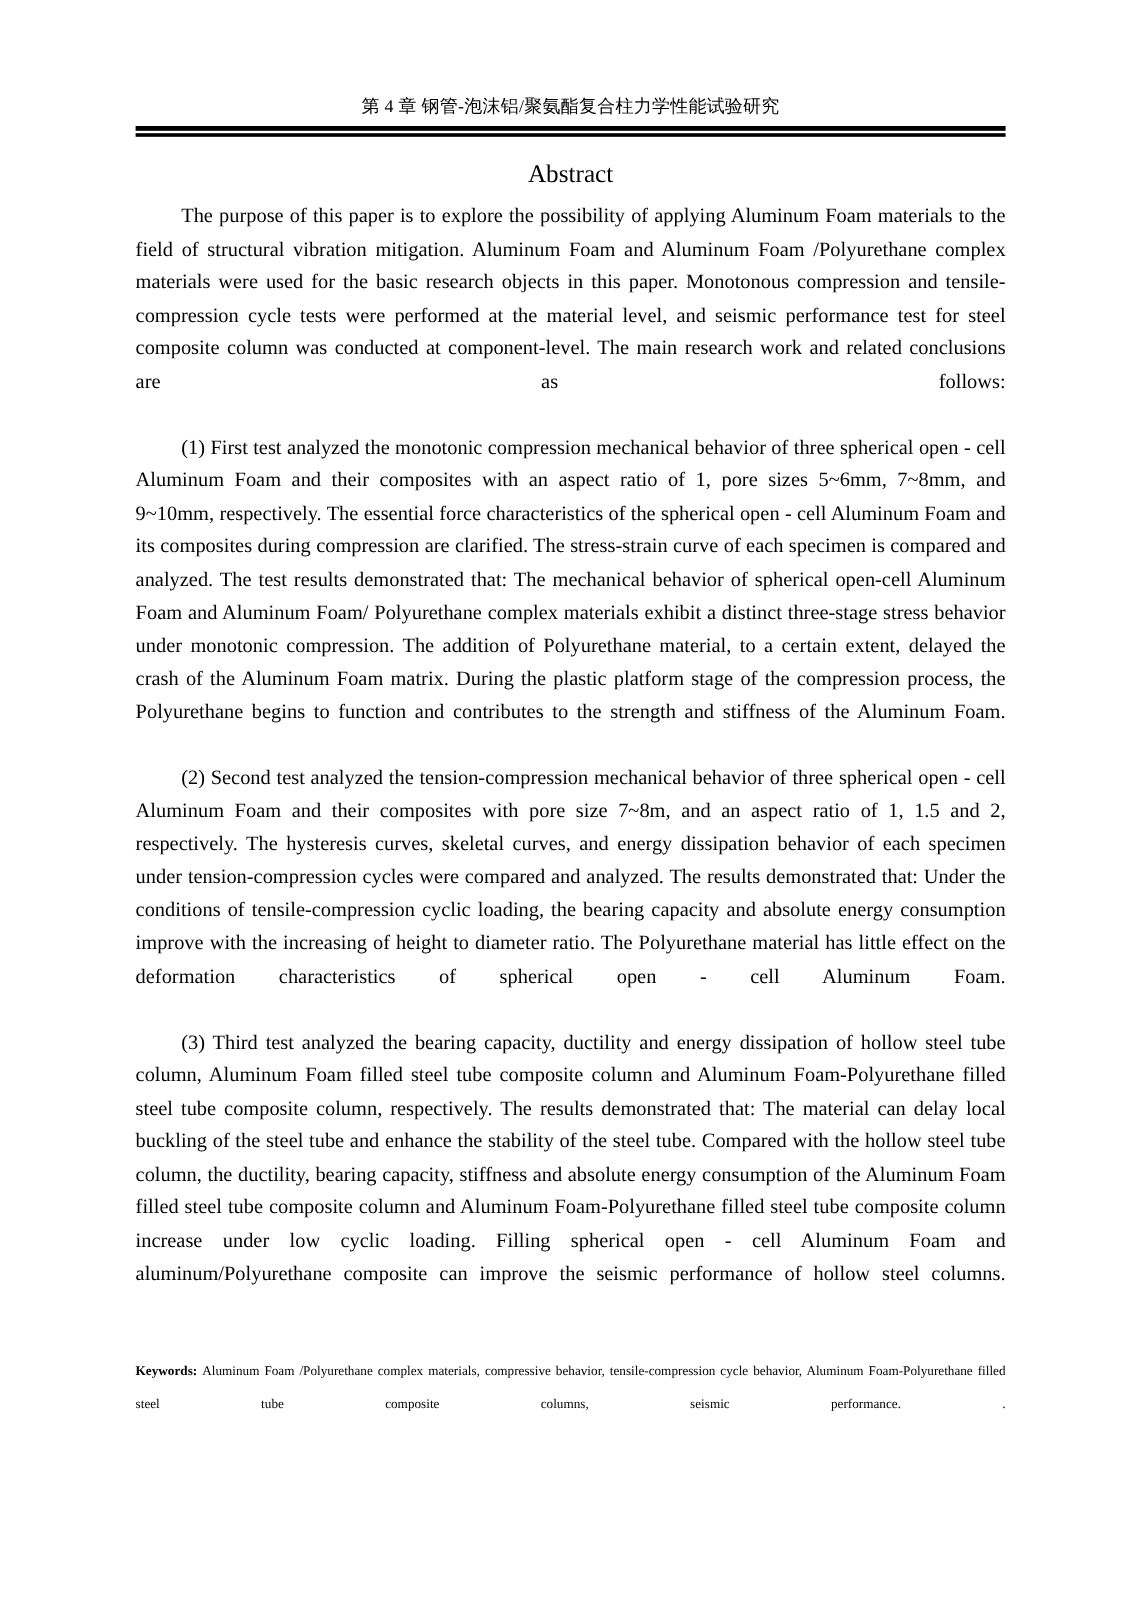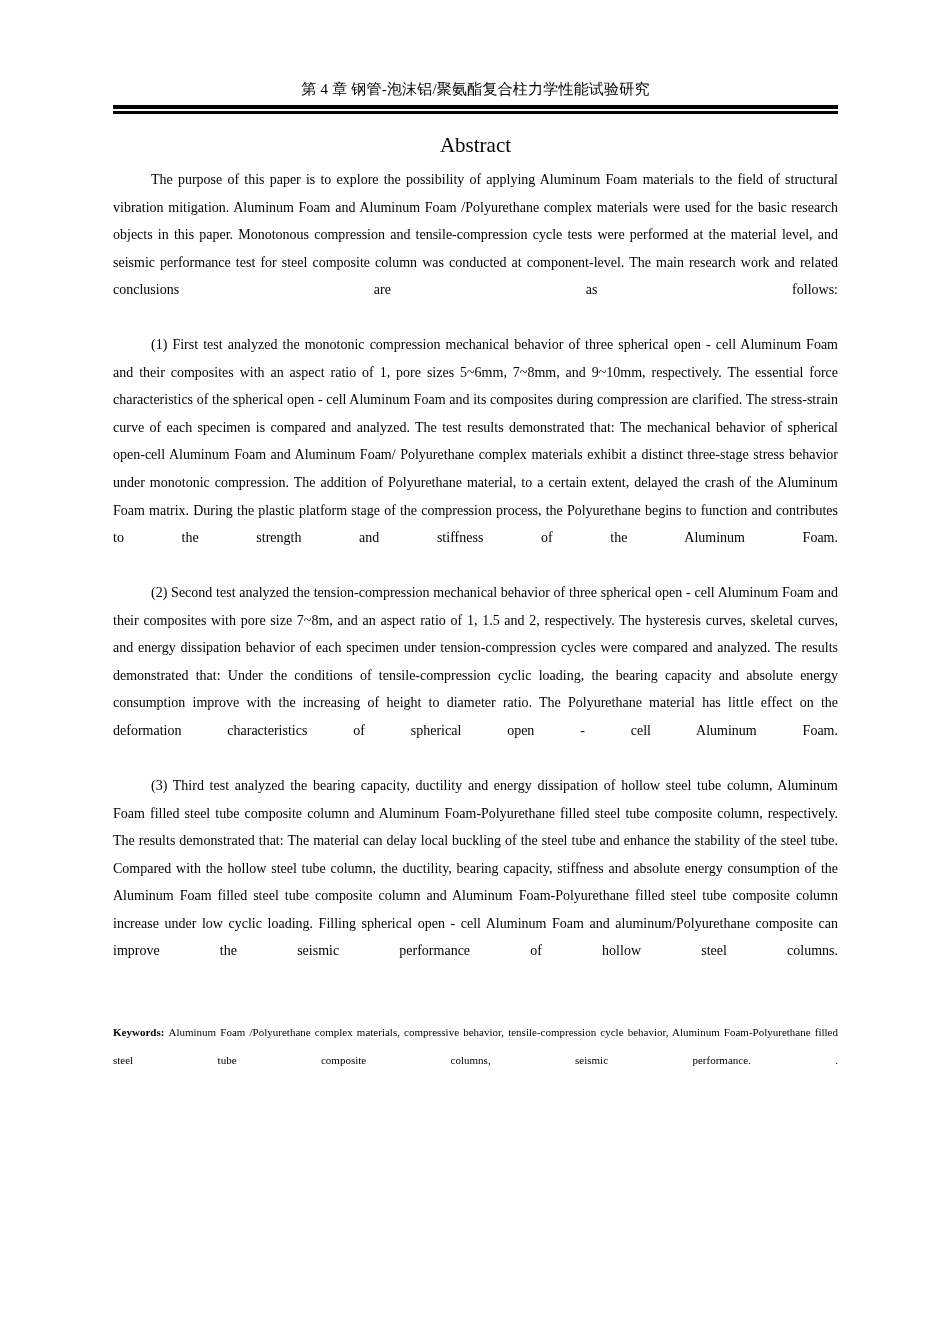--- a/index.html
+++ b/index.html
@@ -66,21 +66,21 @@
   
   .body-column {
     position: absolute;
     left: 113px;
     top: 166px;
     width: 725px;
   }
 
   p.para {
     margin: 0;
-    font-size: 14px;
+    font-size: 17px;
     line-height: 27.55px;
     text-align: justify;
     text-justify: inter-word;
     text-indent: 38px;
     word-spacing: 0.1px;
     hyphens: none;
   }
   p.para:last-of-type { text-align: justify; }
 
   .keywords-block {

